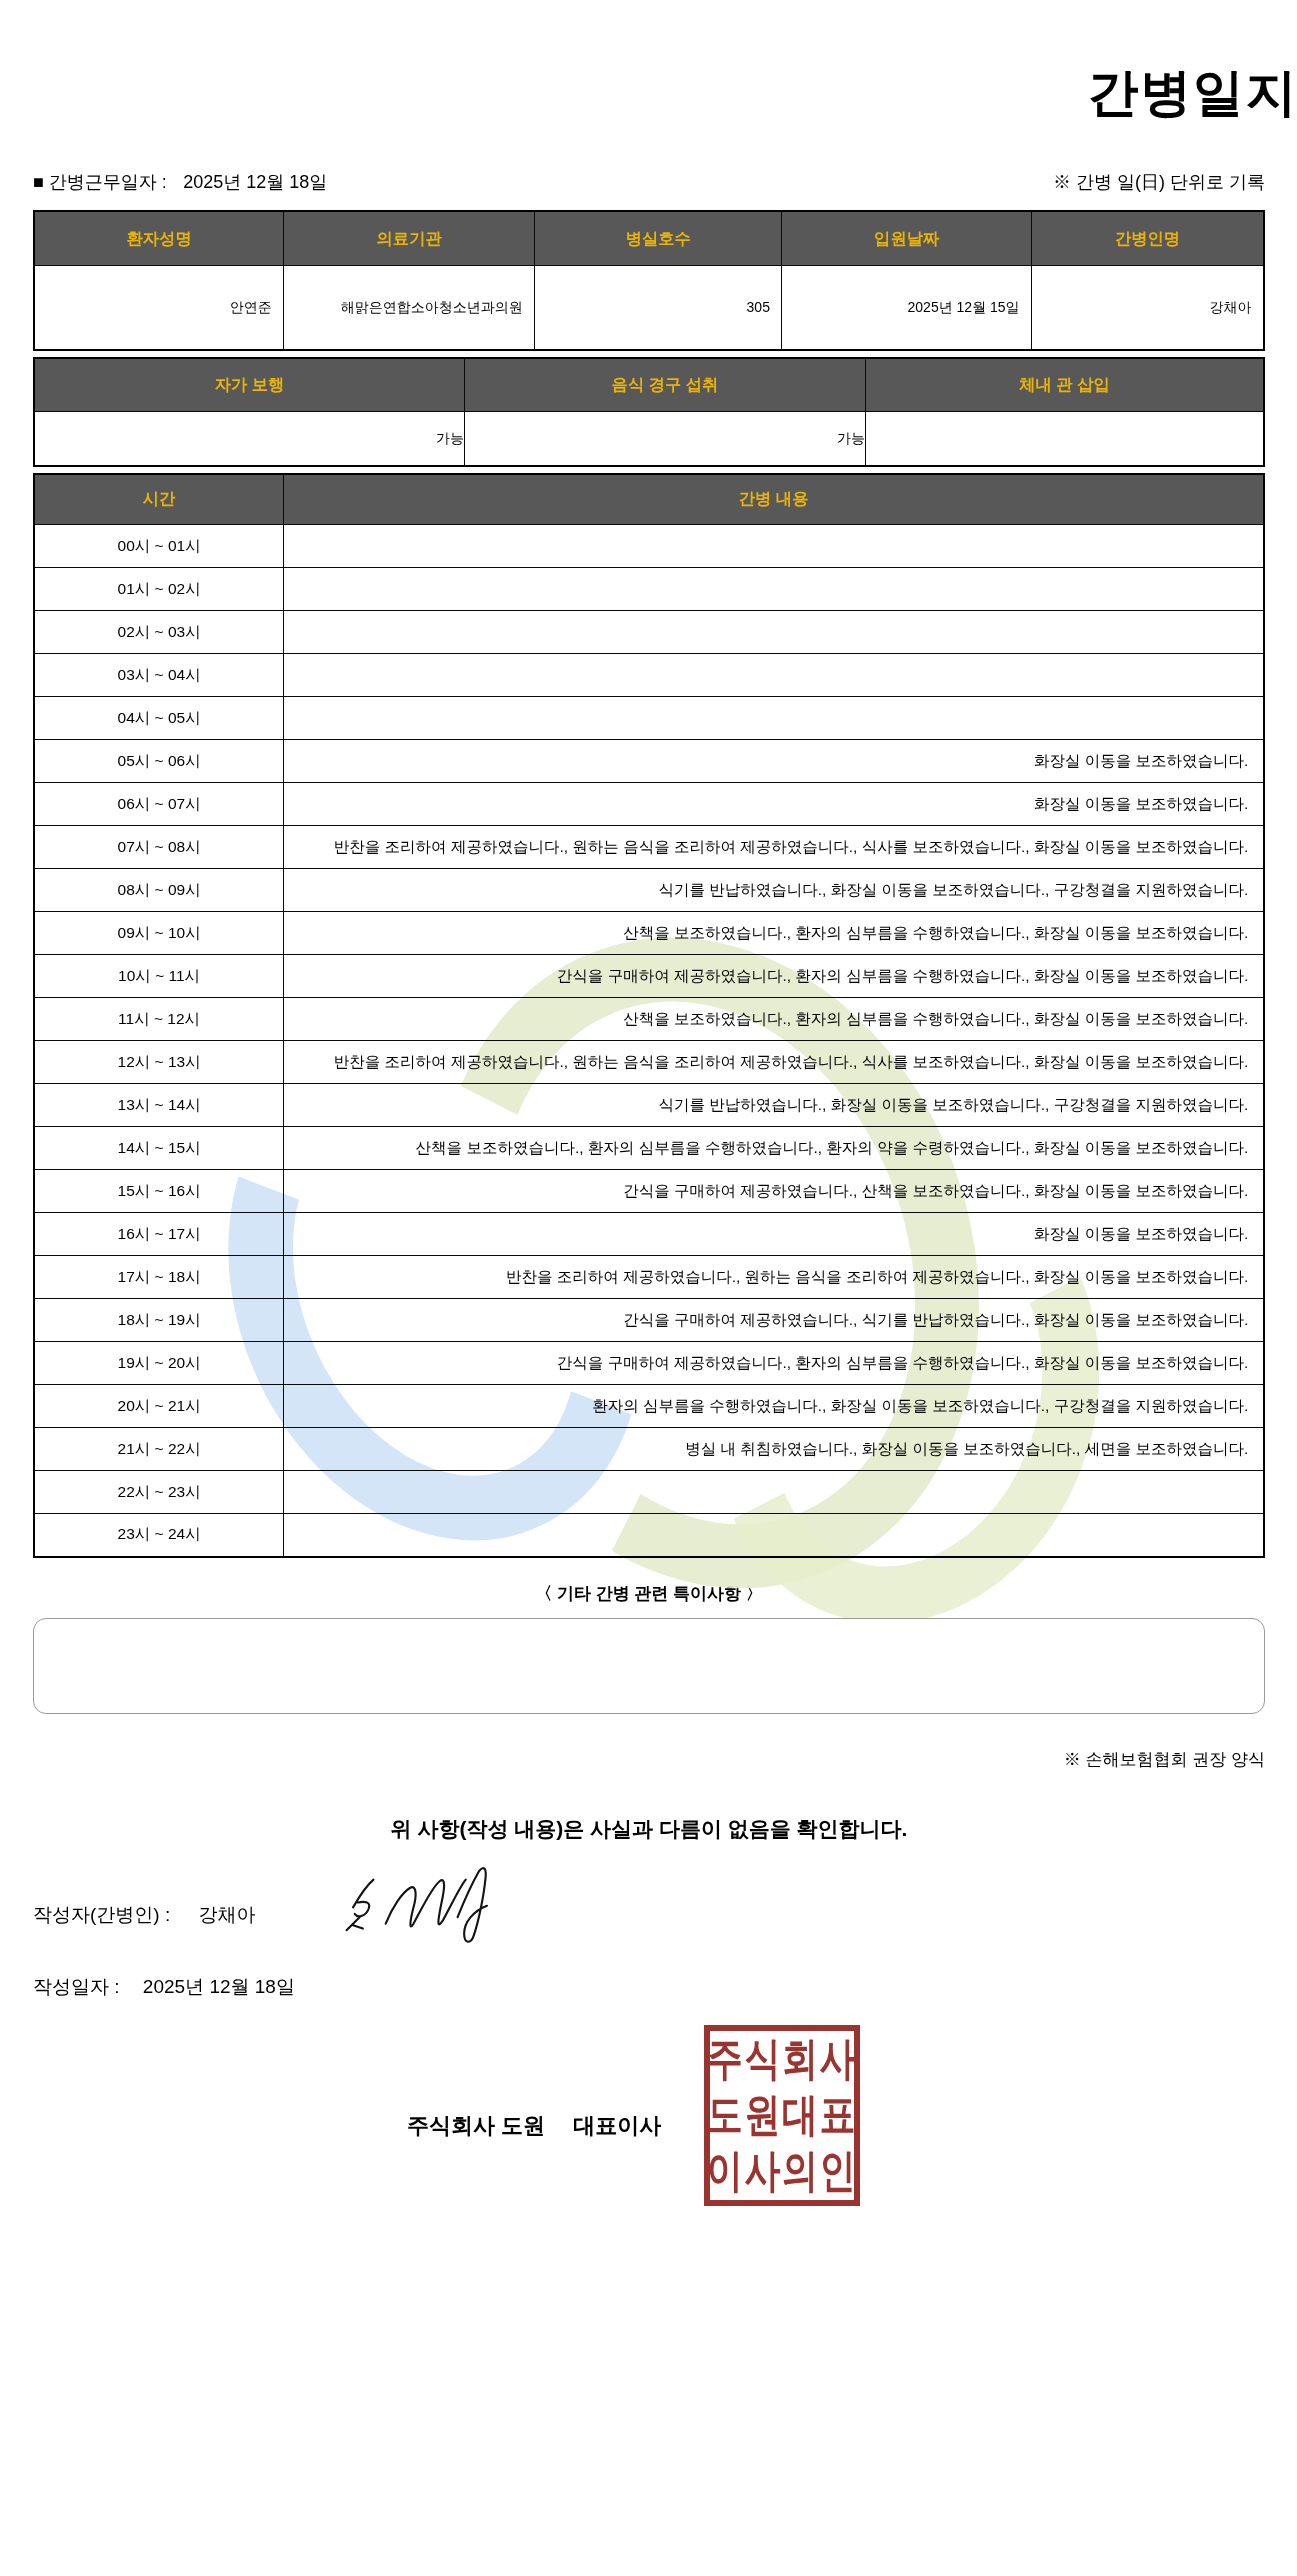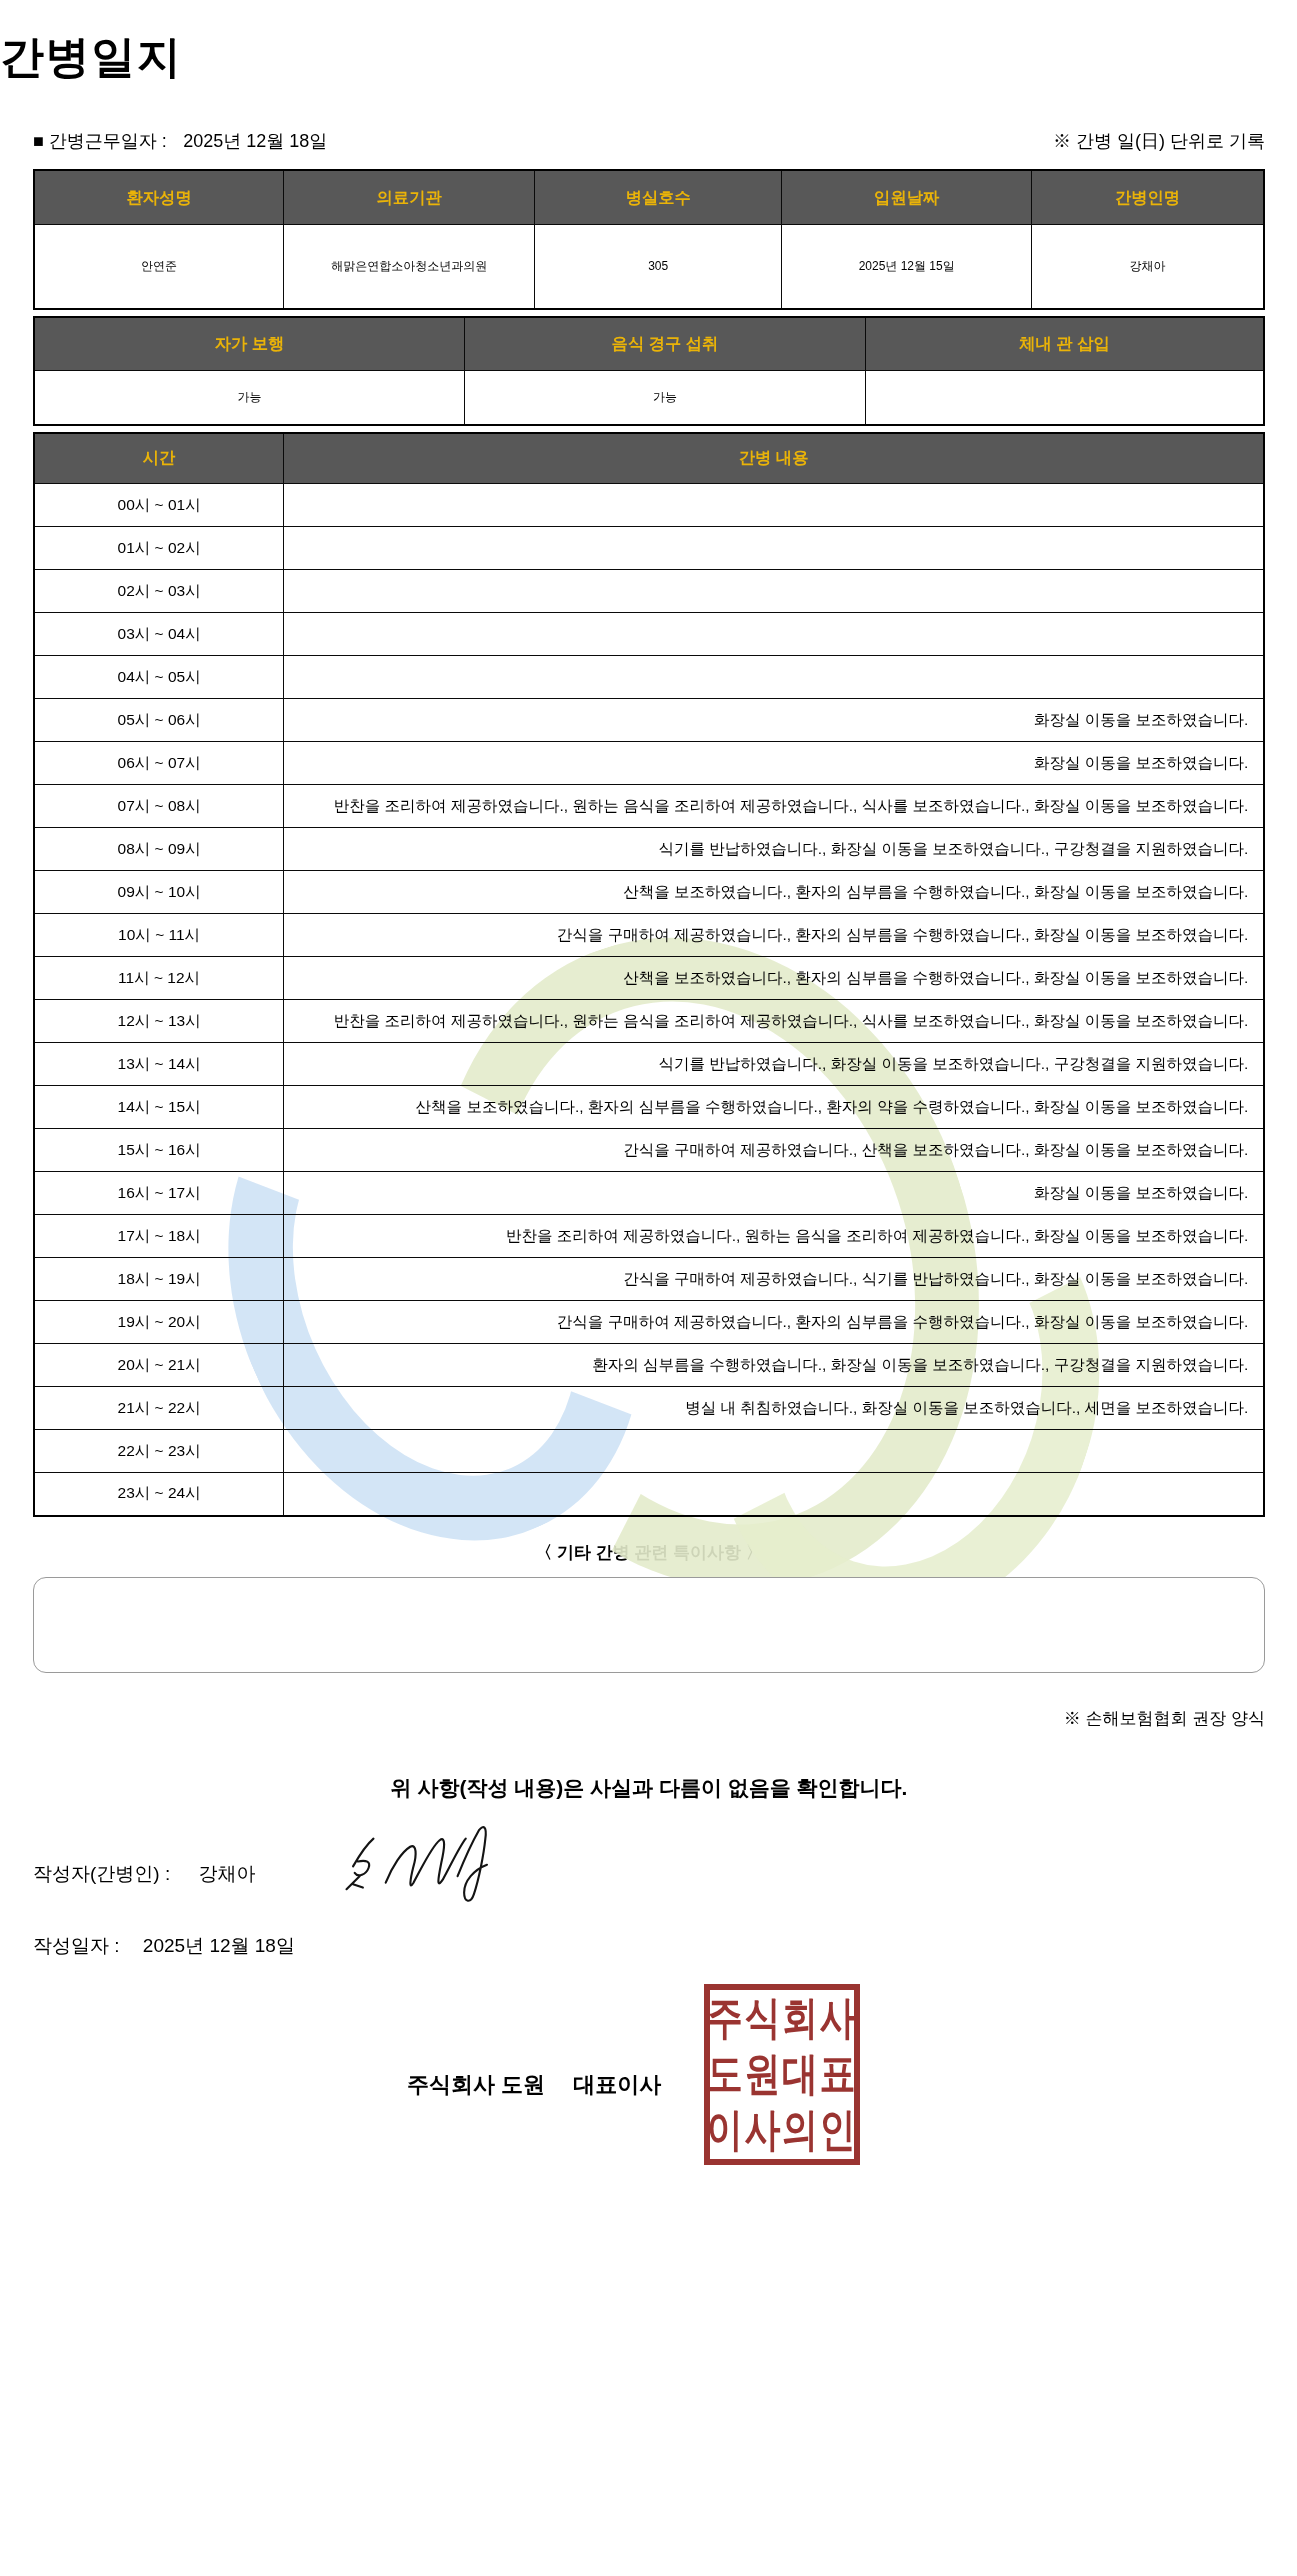--- a/index.html
+++ b/index.html
@@ -25,39 +25,39 @@
   }
   .wm-yellow-tail {
     position:absolute; left:719px; top:1169px; width:376px; height:458px;
     border:57px solid rgba(230,238,205,0.85); border-radius:50%;
     border-top-color:transparent; border-left-color:transparent;
     transform:rotate(18deg);
   }
 
   
   .doc-title {
-    padding-top:28px; text-align:left; font-size:44px; font-weight:800;
+    padding-top:59px; text-align:right; font-size:51px; font-weight:800;
     letter-spacing:1.6px;
   }
   .meta-row {
     width:1232px; margin:42px auto 0 auto; display:flex;
     justify-content:space-between; align-items:flex-end; font-size:18px;
   }
   .meta-left .val { margin-left:11.4px; }
 
   
   table { border-collapse:collapse; width:1232px; margin:0 auto; table-layout:fixed; background:transparent; position:relative; z-index:1; }
   .tbl { border:2.5px solid #000; margin-top:16.3px; }
   .tbl + .tbl, .tbl-gap { margin-top:5.7px; }
   th, td { border:1.6px solid #0a0a0a; }
   th {
     background:#585858; color:#eab308; font-weight:700; font-size:16.3px;
     text-align:center;
   }
-  td { font-size:12px; text-align:center; background:transparent; }
+  td { font-size:14px; text-align:right; background:transparent; }
   .patient-tbl th { height:54px; }
   .patient-tbl td { height:85px; padding:4.9px 11.4px; line-height:1.45; }
   .status-tbl th { height:54px; }
   .status-tbl td { height:54px; }
   .log-tbl th { height:51px; }
   .log-tbl td { height:43px; }
   .log-tbl td.time-cell { text-align:center; font-size:15.5px; }
   .log-tbl td.content-cell {
     text-align:right; padding:8.2px 14.7px; line-height:1.6; font-size:15.5px;
   }

